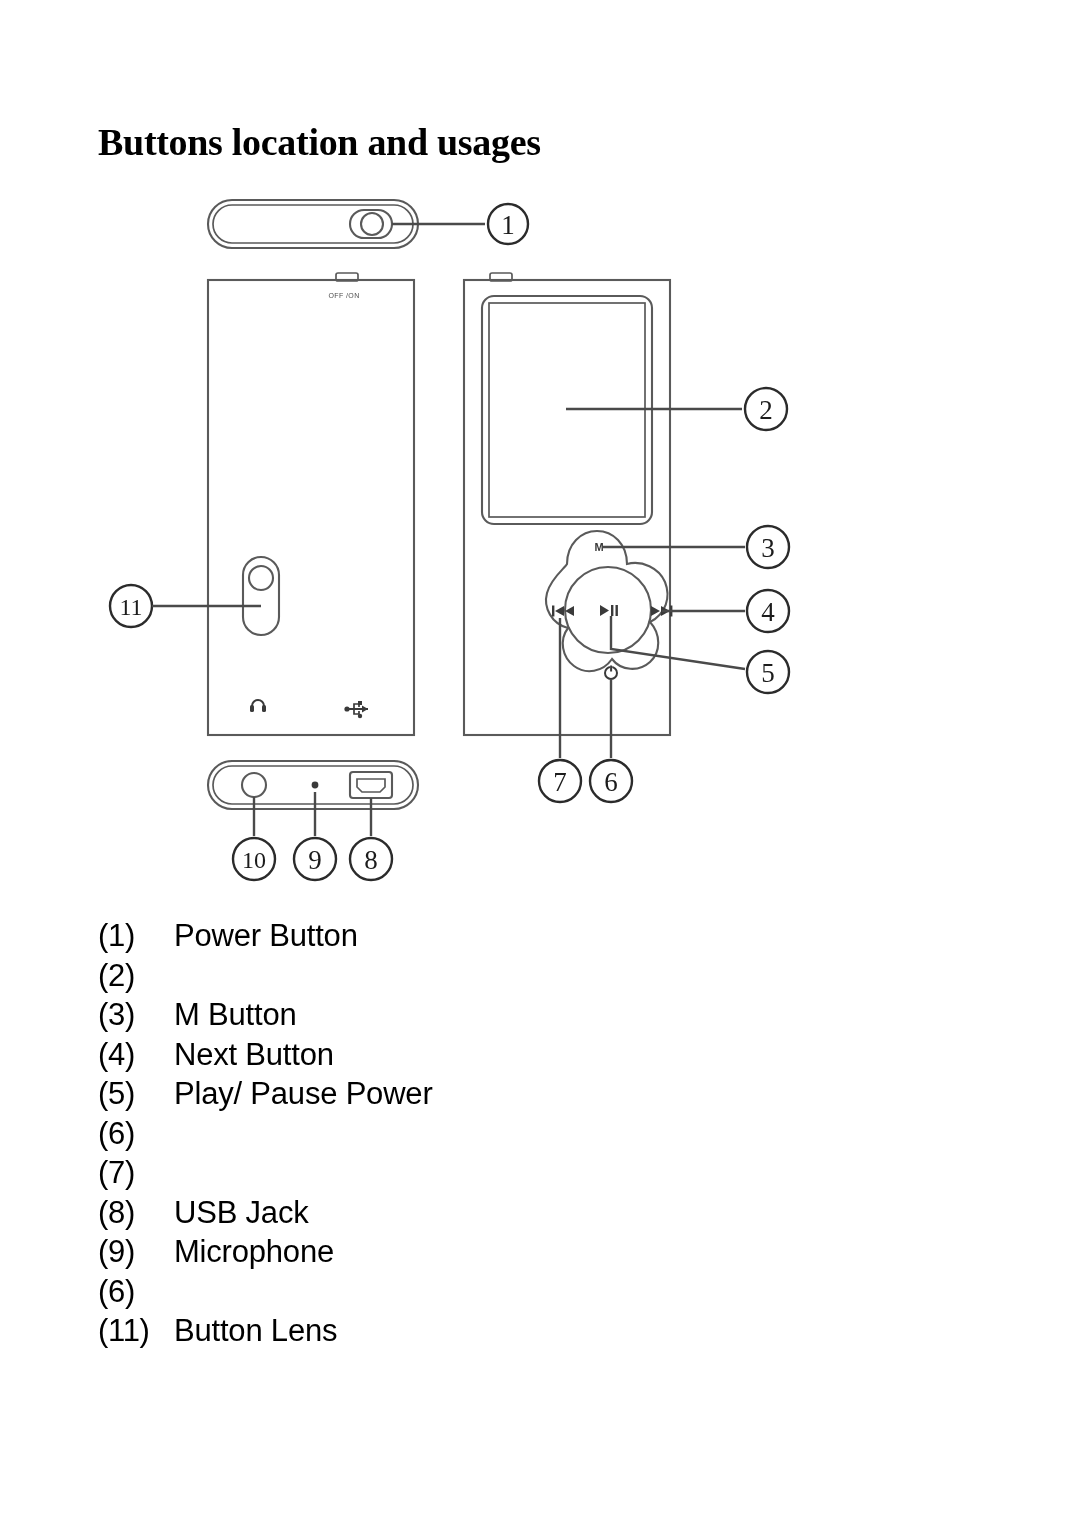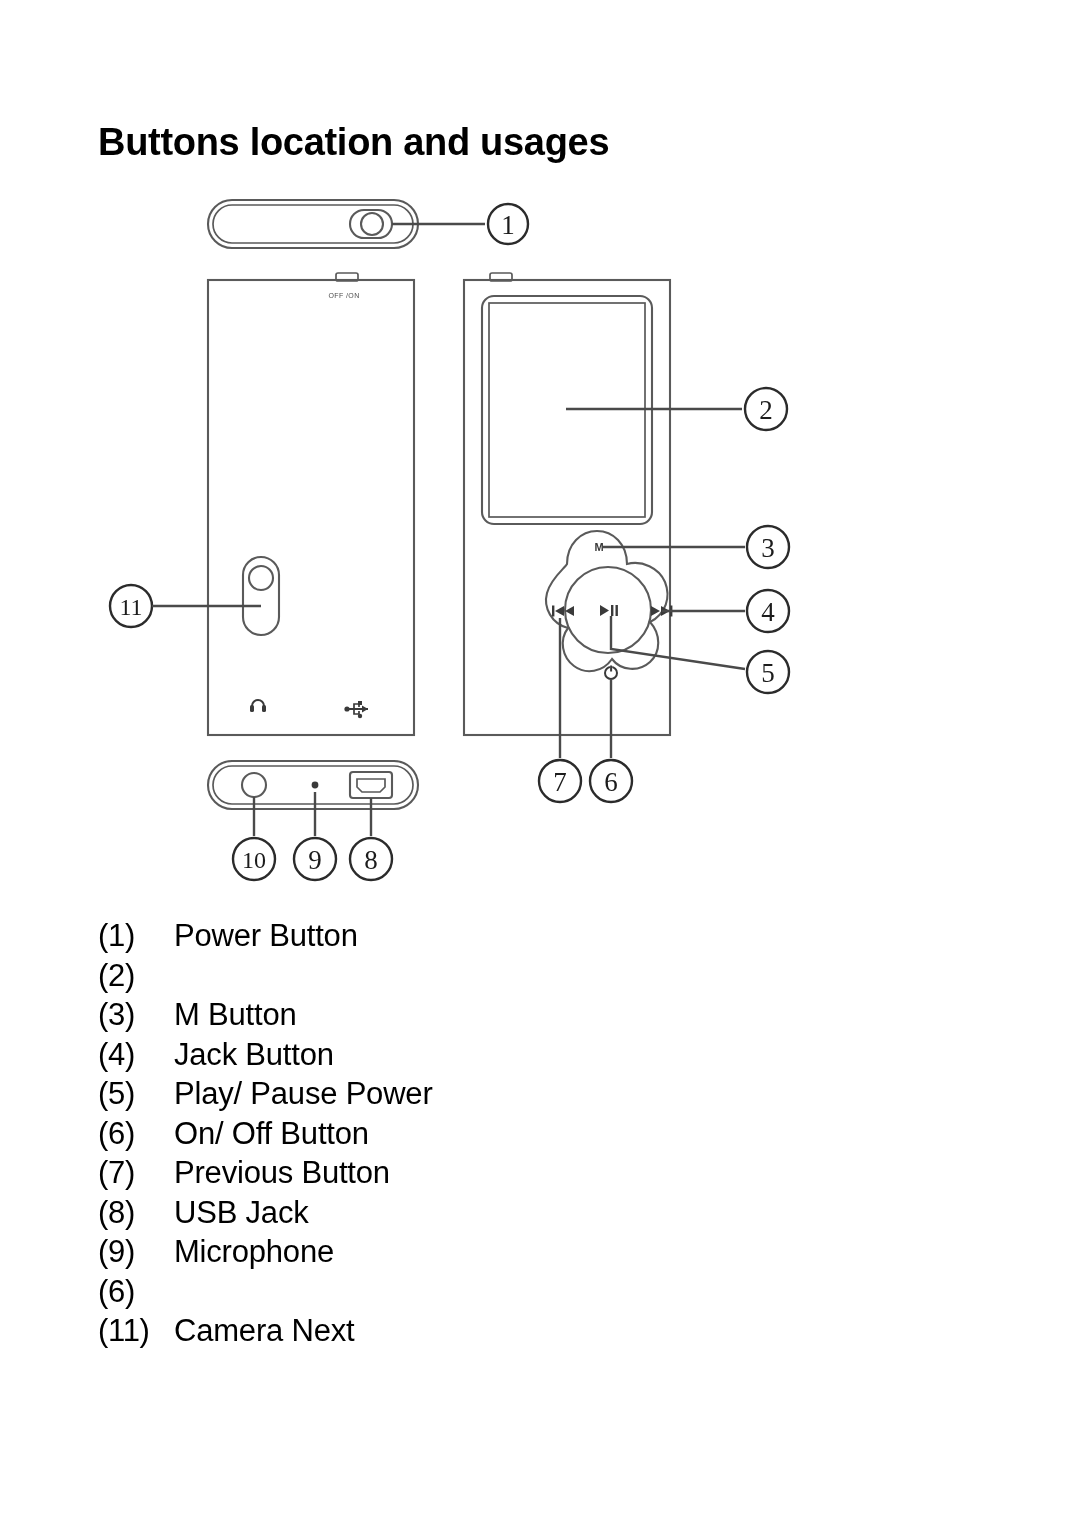--- a/index.html
+++ b/index.html
@@ -21,20 +21,21 @@
   }
   .page-title {
     position: absolute;
     left: 98px;
     top: 97px;
     font-size: 38px;
     font-weight: bold;
     letter-spacing: -0.3px;
     line-height: 1.1;
     white-space: nowrap;
+    font-family: Liberation Serif, serif;
   }
   .figure {
     position: absolute;
     left: 100px;
     top: 172px;
     width: 720px;
     height: 720px;
   }
   .figure svg {
     display: block;
@@ -266,44 +267,42 @@
     </div>
     <div class="legend-row">
       <span class="legend-num">(2)</span>
     </div>
     <div class="legend-row">
       <span class="legend-num">(3)</span>
       <span class="legend-label">M Button</span>
     </div>
     <div class="legend-row">
       <span class="legend-num">(4)</span>
-      <span class="legend-label">Jack Button</span>
+      <span class="legend-label">Next Button</span>
     </div>
     <div class="legend-row">
       <span class="legend-num">(5)</span>
       <span class="legend-label">Play/ Pause Power</span>
     </div>
     <div class="legend-row">
       <span class="legend-num">(6)</span>
-      <span class="legend-label">On/ Off Button</span>
     </div>
     <div class="legend-row">
       <span class="legend-num">(7)</span>
-      <span class="legend-label">Previous Button</span>
     </div>
     <div class="legend-row">
       <span class="legend-num">(8)</span>
       <span class="legend-label">USB Jack</span>
     </div>
     <div class="legend-row">
       <span class="legend-num">(9)</span>
       <span class="legend-label">Microphone</span>
     </div>
     <div class="legend-row">
       <span class="legend-num">(6)</span>
     </div>
     <div class="legend-row">
       <span class="legend-num">(11)</span>
-      <span class="legend-label">Camera Next</span>
+      <span class="legend-label">Button Lens</span>
     </div>
   </div>
 
 </div>
 
 </body></html>

